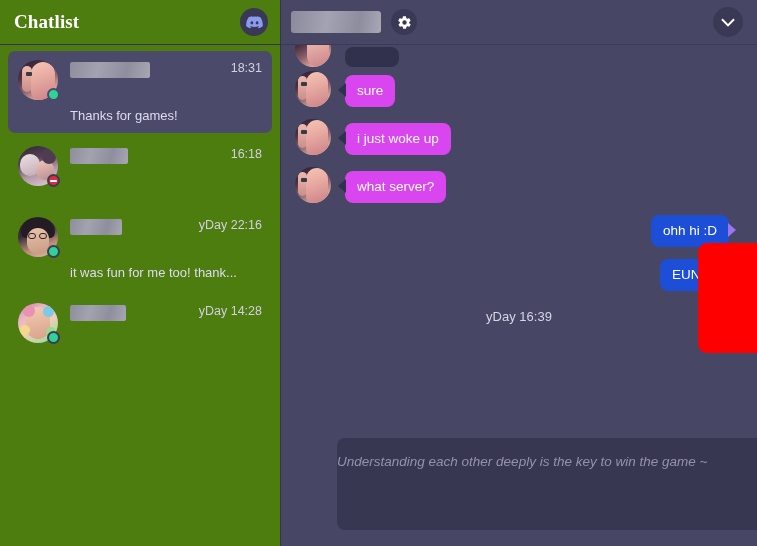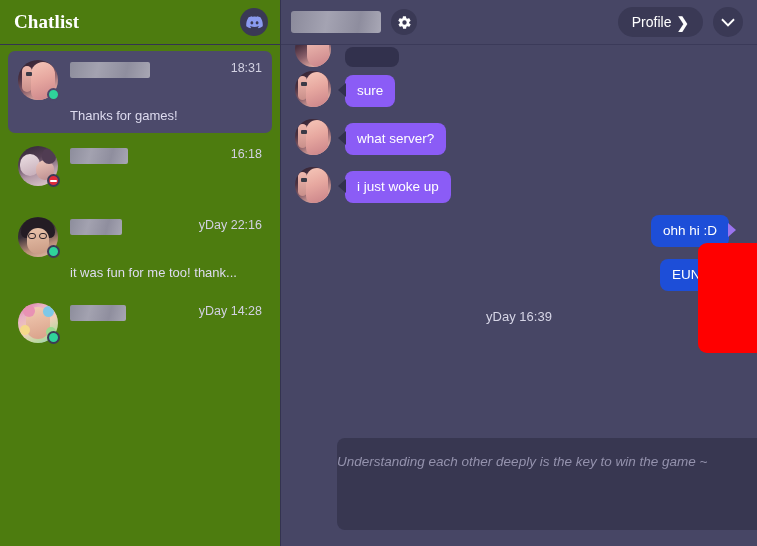--- a/index.html
+++ b/index.html
@@ -250,21 +250,21 @@
     position: relative;
     border-radius: 8px;
     padding: 8px 12px;
     font-size: 13.5px;
     color: #ffffff;
     max-width: 260px;
     line-height: 1.2;
   }
 
   .bubble.in {
-    background: #8b5cf6;
+    background: #d946ef;
     margin-left: 14px;
   }
   .bubble.in::before {
     content: "";
     position: absolute;
     left: -7px;
     bottom: 10px;
     width: 0; height: 0;
     border-top: 7px solid transparent;
     border-bottom: 7px solid transparent;
@@ -477,24 +477,20 @@
   <div id="main">
 
     <div id="chat-header">
       <div id="header-name-redacted"></div>
       <div class="icon-circle">
         <svg width="15" height="15" viewBox="0 0 24 24">
           <path fill="#ffffff" d="M19.4 13a7.8 7.8 0 0 0 0-2l2.1-1.6a.5.5 0 0 0 .1-.6l-2-3.5a.5.5 0 0 0-.6-.2l-2.5 1a7.3 7.3 0 0 0-1.7-1l-.4-2.6a.5.5 0 0 0-.5-.4h-4a.5.5 0 0 0-.5.4l-.4 2.6a7.3 7.3 0 0 0-1.7 1l-2.5-1a.5.5 0 0 0-.6.2l-2 3.5a.5.5 0 0 0 .1.6L4.6 11a7.8 7.8 0 0 0 0 2l-2.1 1.6a.5.5 0 0 0-.1.6l2 3.5a.5.5 0 0 0 .6.2l2.5-1a7.3 7.3 0 0 0 1.7 1l.4 2.6a.5.5 0 0 0 .5.4h4a.5.5 0 0 0 .5-.4l.4-2.6a7.3 7.3 0 0 0 1.7-1l2.5 1a.5.5 0 0 0 .6-.2l2-3.5a.5.5 0 0 0-.1-.6zM12 15.5A3.5 3.5 0 1 1 15.5 12 3.5 3.5 0 0 1 12 15.5z"></path>
         </svg>
       </div>
       <div id="header-spacer"></div>
-      <button id="profile-btn">
-        <span>Profile</span>
-        <span id="profile-chevron">❯</span>
-      </button>
       <button id="collapse-btn">
         <svg width="14" height="9" viewBox="0 0 14 9">
           <path fill="#ffffff" d="M1.6.6 7 6 12.4.6l1.3 1.4L7 8.7.3 2z"></path>
         </svg>
       </button>
     </div>
 
     <div id="messages">
 
       <div id="msg-clipped">
@@ -514,30 +510,30 @@
           </div>
           <div class="bubble in">sure</div>
         </div>
 
         <div class="msg-row in">
           <div class="msg-avatar" style="background:linear-gradient(150deg,#2b2030 0%,#4a3040 30%,#8a5f6a 55%,#e0a9a0 80%,#f3cfc4 100%);">
             <i style="left:3px;top:5px;width:9px;height:24px;background:linear-gradient(180deg,#f0b9ae,#c98f8a);border-radius:5px;"></i>
             <i style="left:11px;top:1px;width:22px;height:35px;background:linear-gradient(160deg,#f5c6b8 0%,#e7a8a0 45%,#c98288 100%);border-radius:11px 11px 7px 7px;"></i>
             <i style="left:6px;top:11px;width:6px;height:4px;background:#3a3a46;border-radius:1px;"></i>
           </div>
-          <div class="bubble in">what server?</div>
+          <div class="bubble in">i just woke up</div>
         </div>
 
         <div class="msg-row in">
           <div class="msg-avatar" style="background:linear-gradient(150deg,#2b2030 0%,#4a3040 30%,#8a5f6a 55%,#e0a9a0 80%,#f3cfc4 100%);">
             <i style="left:3px;top:5px;width:9px;height:24px;background:linear-gradient(180deg,#f0b9ae,#c98f8a);border-radius:5px;"></i>
             <i style="left:11px;top:1px;width:22px;height:35px;background:linear-gradient(160deg,#f5c6b8 0%,#e7a8a0 45%,#c98288 100%);border-radius:11px 11px 7px 7px;"></i>
             <i style="left:6px;top:11px;width:6px;height:4px;background:#3a3a46;border-radius:1px;"></i>
           </div>
-          <div class="bubble in">i just woke up</div>
+          <div class="bubble in">what server?</div>
         </div>
 
         <div class="msg-row out">
           <div class="bubble out">ohh hi :D</div>
         </div>
 
         <div class="msg-row out">
           <div class="bubble out">EUNE?</div>
         </div>
 

